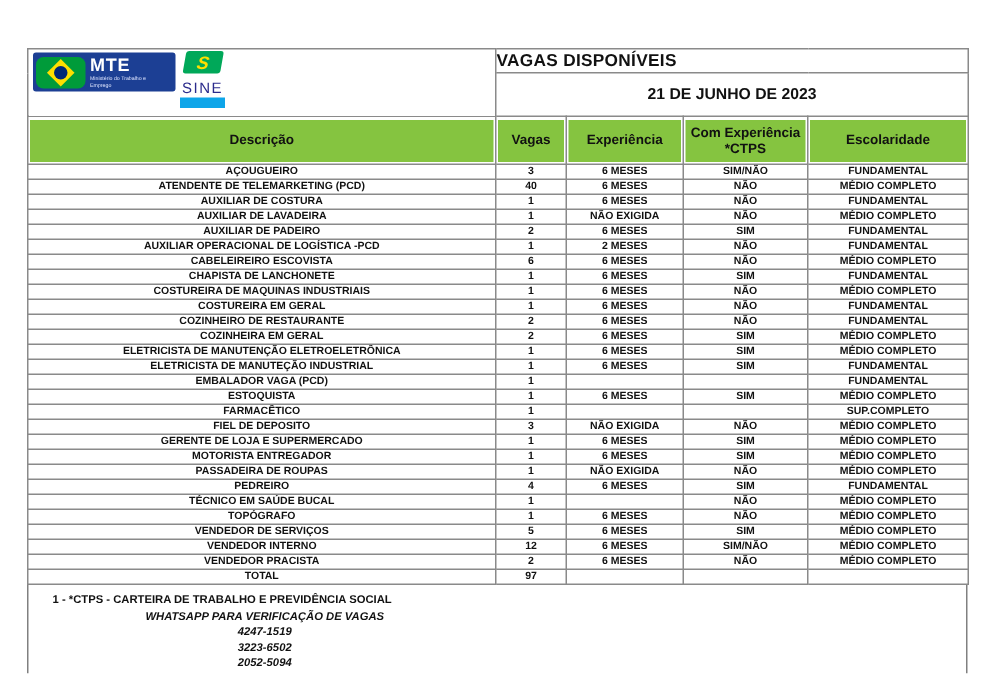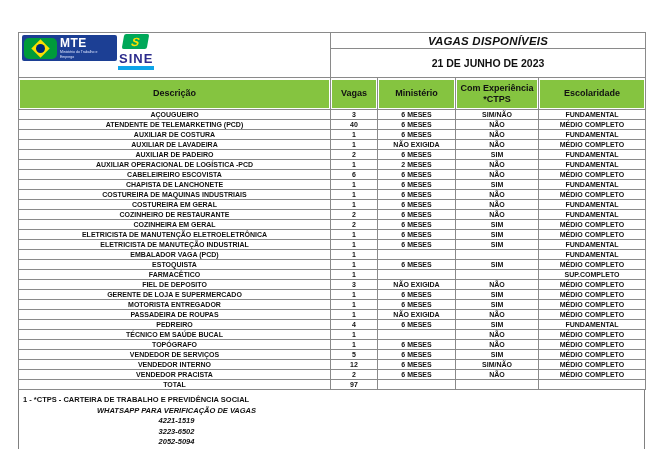--- a/index.html
+++ b/index.html
@@ -18,51 +18,51 @@
   .page{
     position:relative;width:660px;height:449px;background:#ffffff;
     font-family:"Liberation Sans","DejaVu Sans",sans-serif;color:var(--ink);
     overflow:hidden;
   }
   .doc{position:absolute;left:18px;top:32px;width:627px;}
   table.main{width:627px;border-collapse:collapse;table-layout:fixed;}
   table.main td,table.main th{border:1px solid var(--line);overflow:hidden;}
   
   td.logo-cell{background:#fff;position:relative;height:31px;}
-  td.title-cell{height:16px;text-align:center;font-weight:bold;font-size:11.5px;letter-spacing:.2px;font-style:italic;}
+  td.title-cell{height:16px;text-align:left;font-weight:bold;font-size:11.5px;letter-spacing:.2px;}
   td.date-cell{height:29px;text-align:center;font-weight:bold;font-size:10.5px;}
   
   .mte-logo{position:absolute;left:3px;top:2px;width:95px;height:26px;background:var(--mte-blue);
     border-radius:2px;display:flex;align-items:center;}
   .mte-flag{position:relative;width:33px;height:21px;margin-left:2px;background:var(--flag-green);border-radius:5px;}
   .mte-flag .diamond{position:absolute;left:10px;top:4px;width:13px;height:13px;background:var(--flag-yellow);transform:rotate(45deg);}
   .mte-flag .circle{position:absolute;left:12px;top:6px;width:9px;height:9px;border-radius:50%;background:var(--flag-blue);}
   .mte-text{display:flex;flex-direction:column;margin-left:3px;line-height:1;}
   .mte-acronym{color:#fff;font-weight:bold;font-size:12px;letter-spacing:.5px;}
   .mte-sub{color:#dfe6ff;font-size:3.5px;margin-top:1px;width:52px;line-height:1.15;}
   
   .sine-logo{position:absolute;left:99px;top:0px;width:34px;text-align:center;}
   .sine-flag{width:25px;height:15px;margin:1px auto 0;background:#00a859;border-radius:2px;
     transform:skew(-10deg);display:flex;align-items:center;justify-content:center;}
   .sine-s{color:var(--flag-yellow);font-weight:bold;font-size:12px;font-style:italic;line-height:1;}
-  .sine-word{font-size:13px;font-weight:bold;color:var(--sine-blue);letter-spacing:1px;line-height:1.1;
-    border-bottom:4px solid #0ea5e9;display:inline-block;padding:0 1px;}
+  .sine-word{font-size:10px;font-weight:normal;color:var(--sine-blue);letter-spacing:1px;line-height:1.1;
+    border-bottom:7px solid #0ea5e9;display:inline-block;padding:0 1px;}
   
   tr.green-row th{height:32px;background:#fff;padding:0;}
   tr.green-row .fill{margin:1px;height:28px;background:var(--header-green);
     display:flex;align-items:center;justify-content:center;text-align:center;
     font-weight:bold;font-size:9px;line-height:1.15;white-space:pre-line;color:#111;}
   
   tr.data-row td,tr.total-row td{height:10px;font-size:7px;font-weight:bold;line-height:8px;
     padding:0 1px;text-align:center;white-space:nowrap;}
   td.c-desc{text-align:left;padding-left:3px;}
   
   .footer-box{width:627px;height:67px;border:1px solid var(--outer);border-top:none;
     padding-top:5px;font-weight:bold;font-size:7.5px;line-height:10.5px;}
-  .note{padding-left:4px;white-space:nowrap;}
+  .note{padding-left:4px;white-space:nowrap;margin-left:12px;}
   .center-block{width:315px;text-align:center;font-style:italic;}
 </style>
 </head>
 <body>
 
 <div class="page">
   <div class="doc">
 
     <table class="main">
       <colgroup>
@@ -98,21 +98,21 @@
           <td class="date-cell" colspan="4">21 DE JUNHO DE 2023</td>
         </tr>
         <tr class="green-row">
           <th>
               <div class="fill">Descrição</div>
             </th>
           <th>
               <div class="fill">Vagas</div>
             </th>
           <th>
-              <div class="fill">Ministério</div>
+              <div class="fill">Experiência</div>
             </th>
           <th>
               <div class="fill">Com Experiência
 *CTPS</div>
             </th>
           <th>
               <div class="fill">Escolaridade</div>
             </th>
         </tr>
       </tbody>
@@ -341,20 +341,20 @@
           <td></td>
           <td></td>
         </tr>
       </tbody>
     </table>
 
     <div class="footer-box">
       <div class="note">1 - *CTPS - CARTEIRA DE TRABALHO E PREVIDÊNCIA SOCIAL</div>
       <div class="center-block">
         <div>WHATSAPP PARA VERIFICAÇÃO DE VAGAS</div>
-        <div>4221-1519</div>
+        <div>4247-1519</div>
         <div>3223-6502</div>
         <div>2052-5094</div>
       </div>
     </div>
 
   </div>
 </div>
 
 </body></html>

